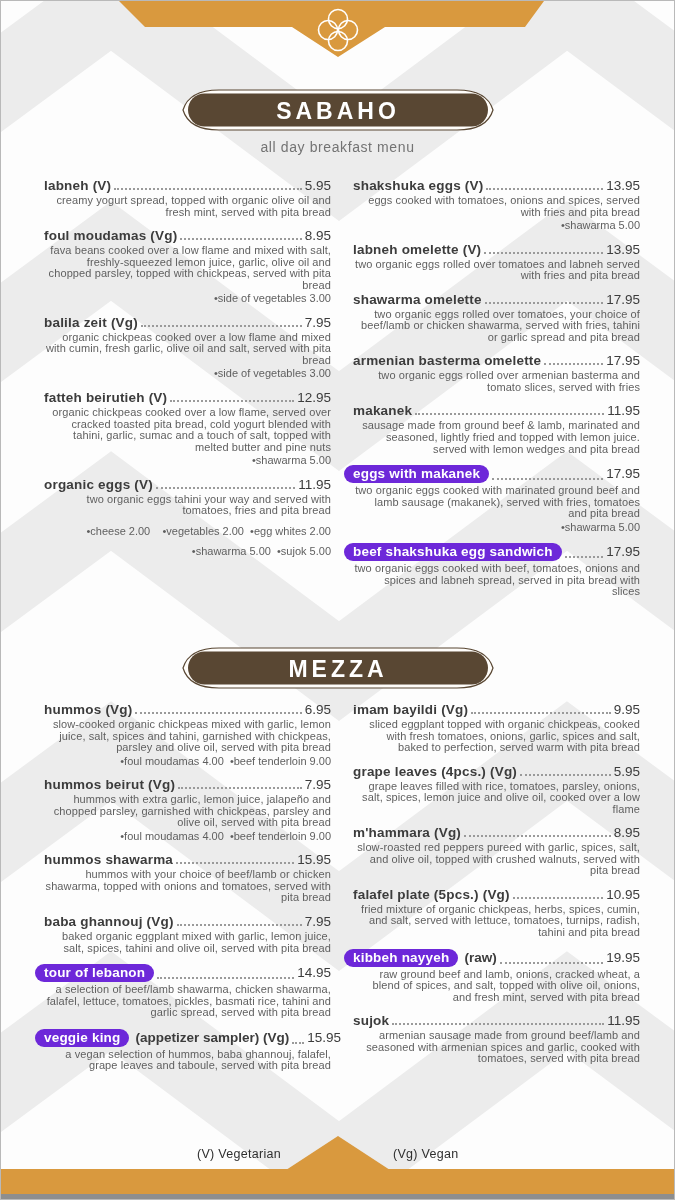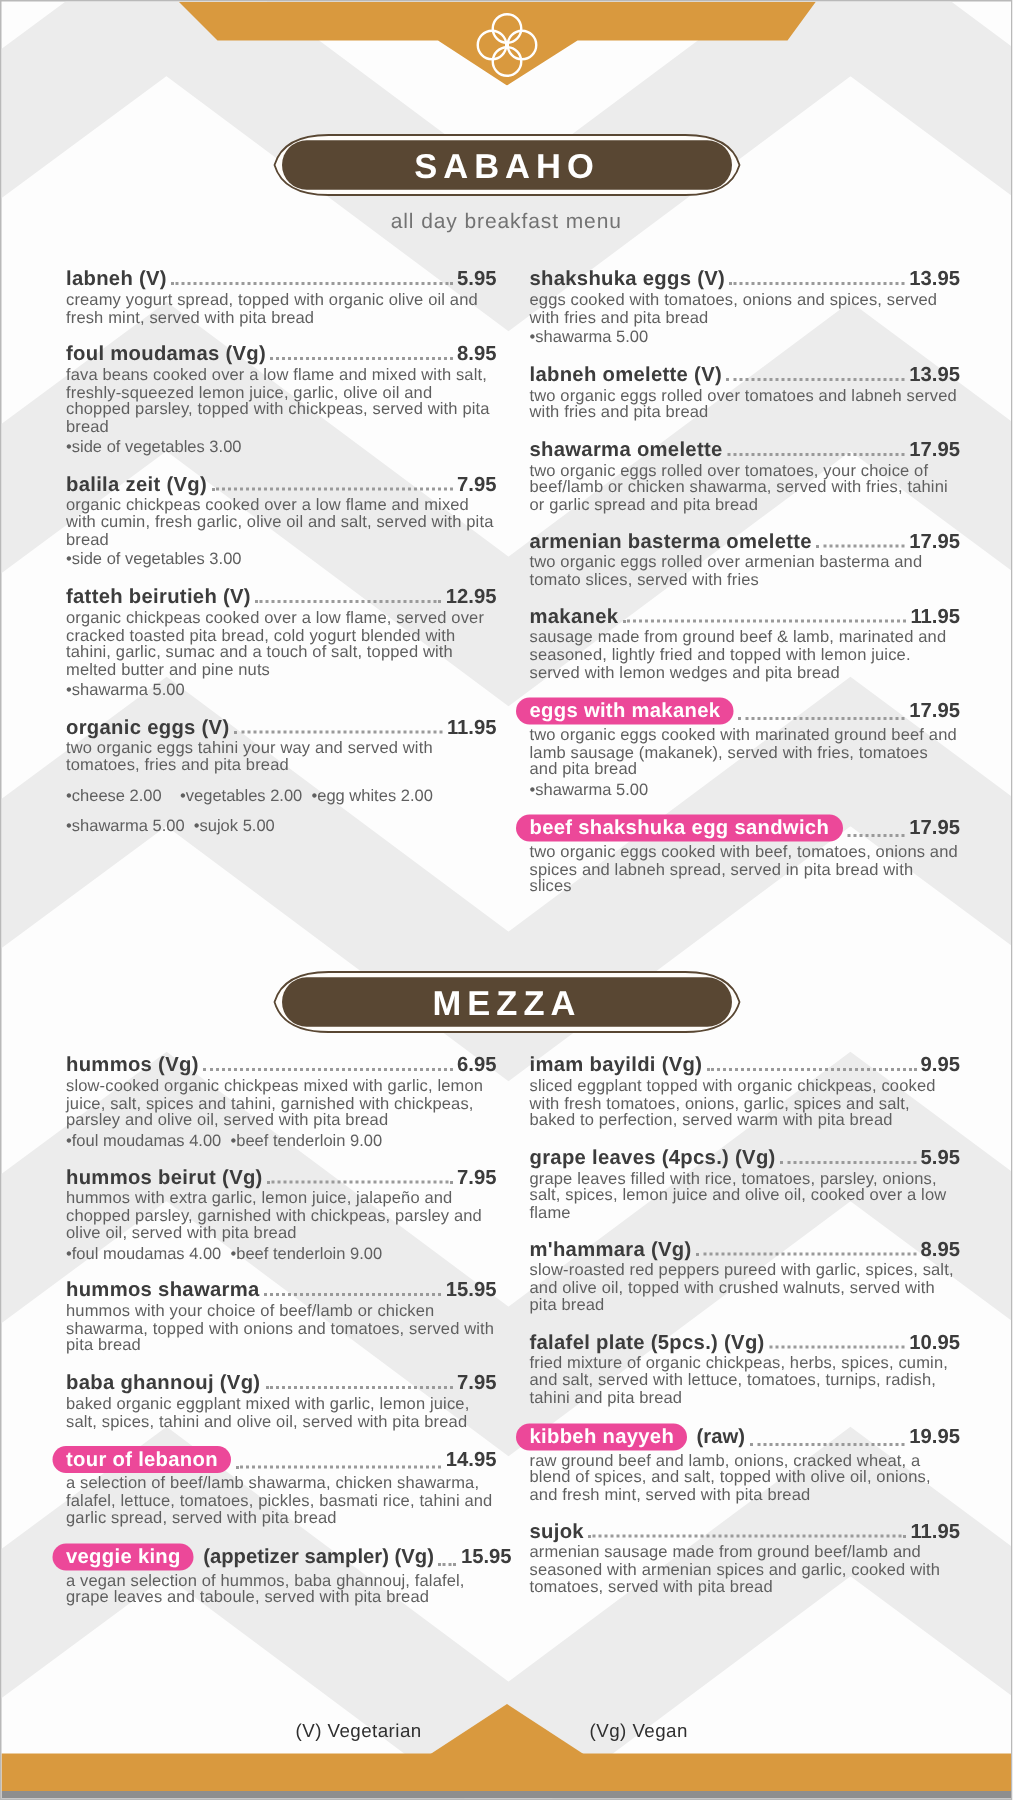--- a/index.html
+++ b/index.html
@@ -11,29 +11,29 @@
   .banner{position:absolute;left:0;top:0;width:673px;height:60px;background:#d9993e;z-index:2;
     clip-path:polygon(118px 0,543px 0,524px 26px,384px 26px,337px 56px,291px 26px,144px 26px);}
   .logo{position:absolute;left:50%;top:5px;transform:translateX(-50%);}
 
   
   .badge{position:absolute;left:50%;transform:translateX(-50%);z-index:3;}
   .subtitle{position:absolute;left:0;width:100%;text-align:center;z-index:3;
     font-size:14px;color:#737373;letter-spacing:0.6px;}
 
   
-  .cols{position:absolute;left:43px;right:34px;display:flex;gap:22px;z-index:3;}
+  .cols{position:absolute;left:43px;right:34px;display:flex;gap:22px;z-index:3;text-align:right;}
   .col{flex:1;min-width:0;}
   .item{margin-bottom:10px;}
   .item-head{display:flex;align-items:baseline;margin-bottom:2px;}
   .item-name{font-size:13.5px;font-weight:bold;color:#3c3c3c;letter-spacing:0.2px;white-space:nowrap;}
-  .item-name.pill{background:#ec4899;color:#ffffff;border-radius:10px;padding:1px 9px 2px;margin-left:-9px;}
+  .item-name.pill{background:#6d28d9;color:#ffffff;border-radius:10px;padding:1px 9px 2px;margin-left:-9px;}
   .suffix{font-size:13.5px;font-weight:bold;color:#3c3c3c;margin-left:6px;white-space:nowrap;}
   .leader{flex:1;border-bottom:2px dotted #9a9a9a;margin:0 3px;align-self:flex-end;margin-bottom:3px;min-width:12px;}
-  .price{font-size:13.5px;font-weight:bold;color:#3c3c3c;white-space:nowrap;}
+  .price{font-size:13.5px;font-weight:normal;color:#3c3c3c;white-space:nowrap;}
   .desc{font-size:11px;line-height:1.05;color:#5f5f5f;letter-spacing:0.1px;}
   .addon{font-size:11px;line-height:1.05;color:#5f5f5f;margin-top:2px;white-space:pre-wrap;}
   .addon.spaced{margin-top:9px;}
 
   
   .footer-band{position:absolute;left:0;right:0;bottom:5px;height:25px;background:#d9993e;z-index:2;}
   .footer-peak{position:absolute;left:50%;transform:translateX(-50%);bottom:29px;width:0;height:0;
     border-left:52px solid transparent;border-right:52px solid transparent;border-bottom:34px solid #d9993e;z-index:2;}
   .bottom-strip{position:absolute;left:0;right:0;bottom:0;height:5px;background:#8e8e8e;z-index:2;}
   .legend{position:absolute;font-size:12.5px;color:#2f2f2f;letter-spacing:0.3px;z-index:3;}

